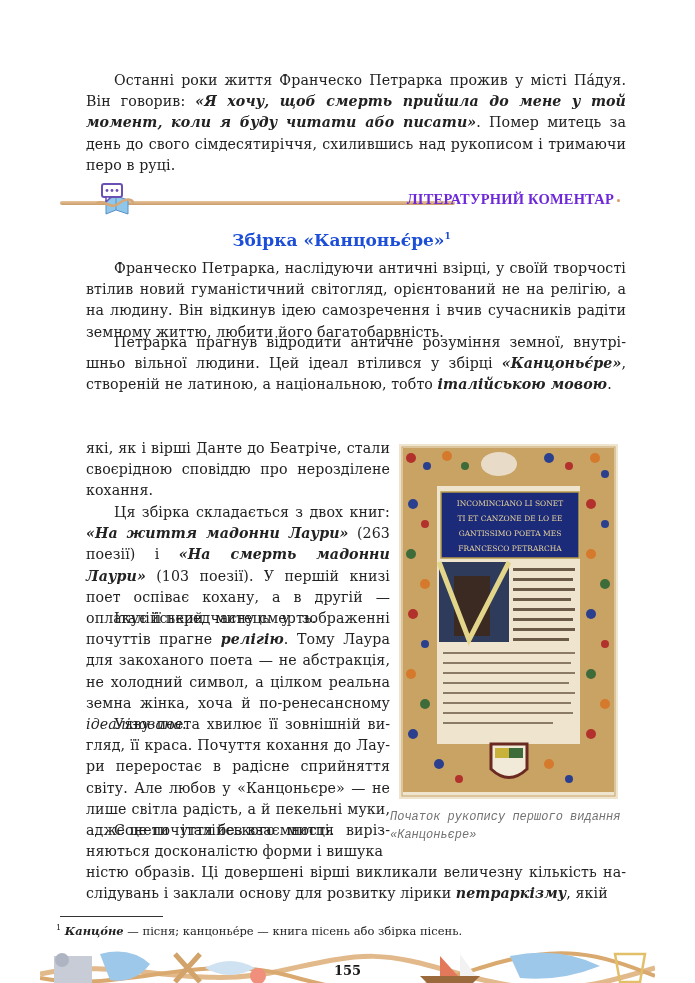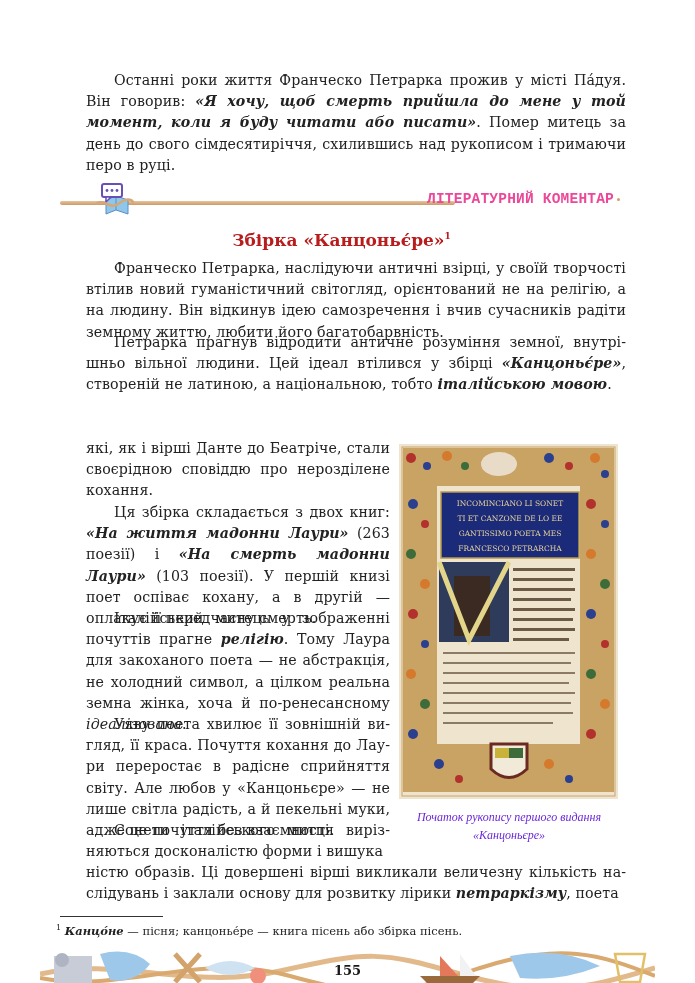--- a/index.html
+++ b/index.html
@@ -44,24 +44,24 @@
     .banner-line {
       position: absolute;
       left: 0; top: 27px;
       width: 395px; height: 4px;
       background: linear-gradient(#e8c39a, #c99b6a);
       border-radius: 2px;
     }
     .banner-label {
       position: absolute;
       right: 30px; top: 17px;
-      font-family: Liberation Mono, monospace;
+      font-family: Liberation Serif, serif;
       font-weight: bold;
       font-size: 14.5px;
-      color: #ec4899;
+      color: #6d28d9;
       letter-spacing: 0.2px;
     }
     .banner-dot {
       display: inline-block;
       width: 3px; height: 3px;
       background: #d99a6a;
       border-radius: 50%;
       margin-left: 3px;
       vertical-align: middle;
     }
@@ -72,21 +72,21 @@
     }
 
     .section-title {
       position: absolute;
       left: 0; top: 222px;
       width: 683px;
       text-align: center;
       font-family: "DejaVu Serif", "Liberation Serif", serif;
       font-weight: bold;
       font-size: 17px;
-      color: #b91c1c;
+      color: #1d4ed8;
       margin: 0;
     }
     .section-title sup {
       font-size: 9px;
       vertical-align: super;
     }
 
     
     .figure {
       position: absolute;
@@ -97,26 +97,25 @@
       position: absolute;
       left: 0; top: 0;
       width: 219px; height: 355px;
       background: #efe6d2;
       overflow: hidden;
     }
     .caption {
       position: absolute;
       left: 390px; top: 800px;
       width: 238px;
-      text-align: center;
-      font-family: Liberation Serif, serif;
+      font-family: Liberation Mono, monospace;
       font-style: italic;
       font-size: 12px;
       line-height: 18px;
-      color: #6d28d9;
+      color: #737373;
       margin: 0;
     }
 
     
     .footnote-rule {
       position: absolute;
       left: 60px; top: 908px;
       width: 103px; height: 1px;
       background: #333;
     }
@@ -187,21 +186,21 @@
   </p>
 
   <p class="para narrow indent" style="top:600px;">
     <span>Італійський митець у зображенні почуттів прагне </span><span class="bi">релігію</span><span>. Тому Лаура для закоханого поета — не абстракція, не холодний символ, а цілком реальна земна жінка, хоча й по-ренесансному </span><span class="it">ідеалізована</span><span>.</span>
   </p>
 
   <p class="para narrow indent" style="top:706px;">Уяву поета хвилює її зовнішній ви­гляд, її краса. Почуття кохання до Лау­ри переростає в радісне сприйняття світу. Але любов у «Канцоньєре» — не лише світла радість, а й пекельні муки, адже це почуття без взаємності.</p>
 
   <p class="para narrow indent" style="top:812px;">Сонети італійського митця виріз­няються досконалістю форми і вишука­</p>
   <p class="para" style="top:854px;">
-    <span>ністю образів. Ці довершені вірші викликали величезну кількість на­слідувань і заклали основу для розвитку лірики </span><span class="bi">петраркізму</span><span>, поета</span>
+    <span>ністю образів. Ці довершені вірші викликали величезну кількість на­слідувань і заклали основу для розвитку лірики </span><span class="bi">петраркізму</span><span>, якій</span>
   </p>
 
   <div class="figure">
     <svg class="manuscript" viewBox="0 0 219 355">
       <rect x="0" y="0" width="219" height="355" fill="#efe5cf"></rect>
 
       <rect x="3" y="3" width="213" height="349" fill="none" stroke="#c9a46a" stroke-width="1"></rect>
       <g opacity="0.95">
         <rect x="4" y="4" width="211" height="38" fill="#c8a05e"></rect>
         <rect x="4" y="4" width="34" height="344" fill="#c8a05e"></rect>

